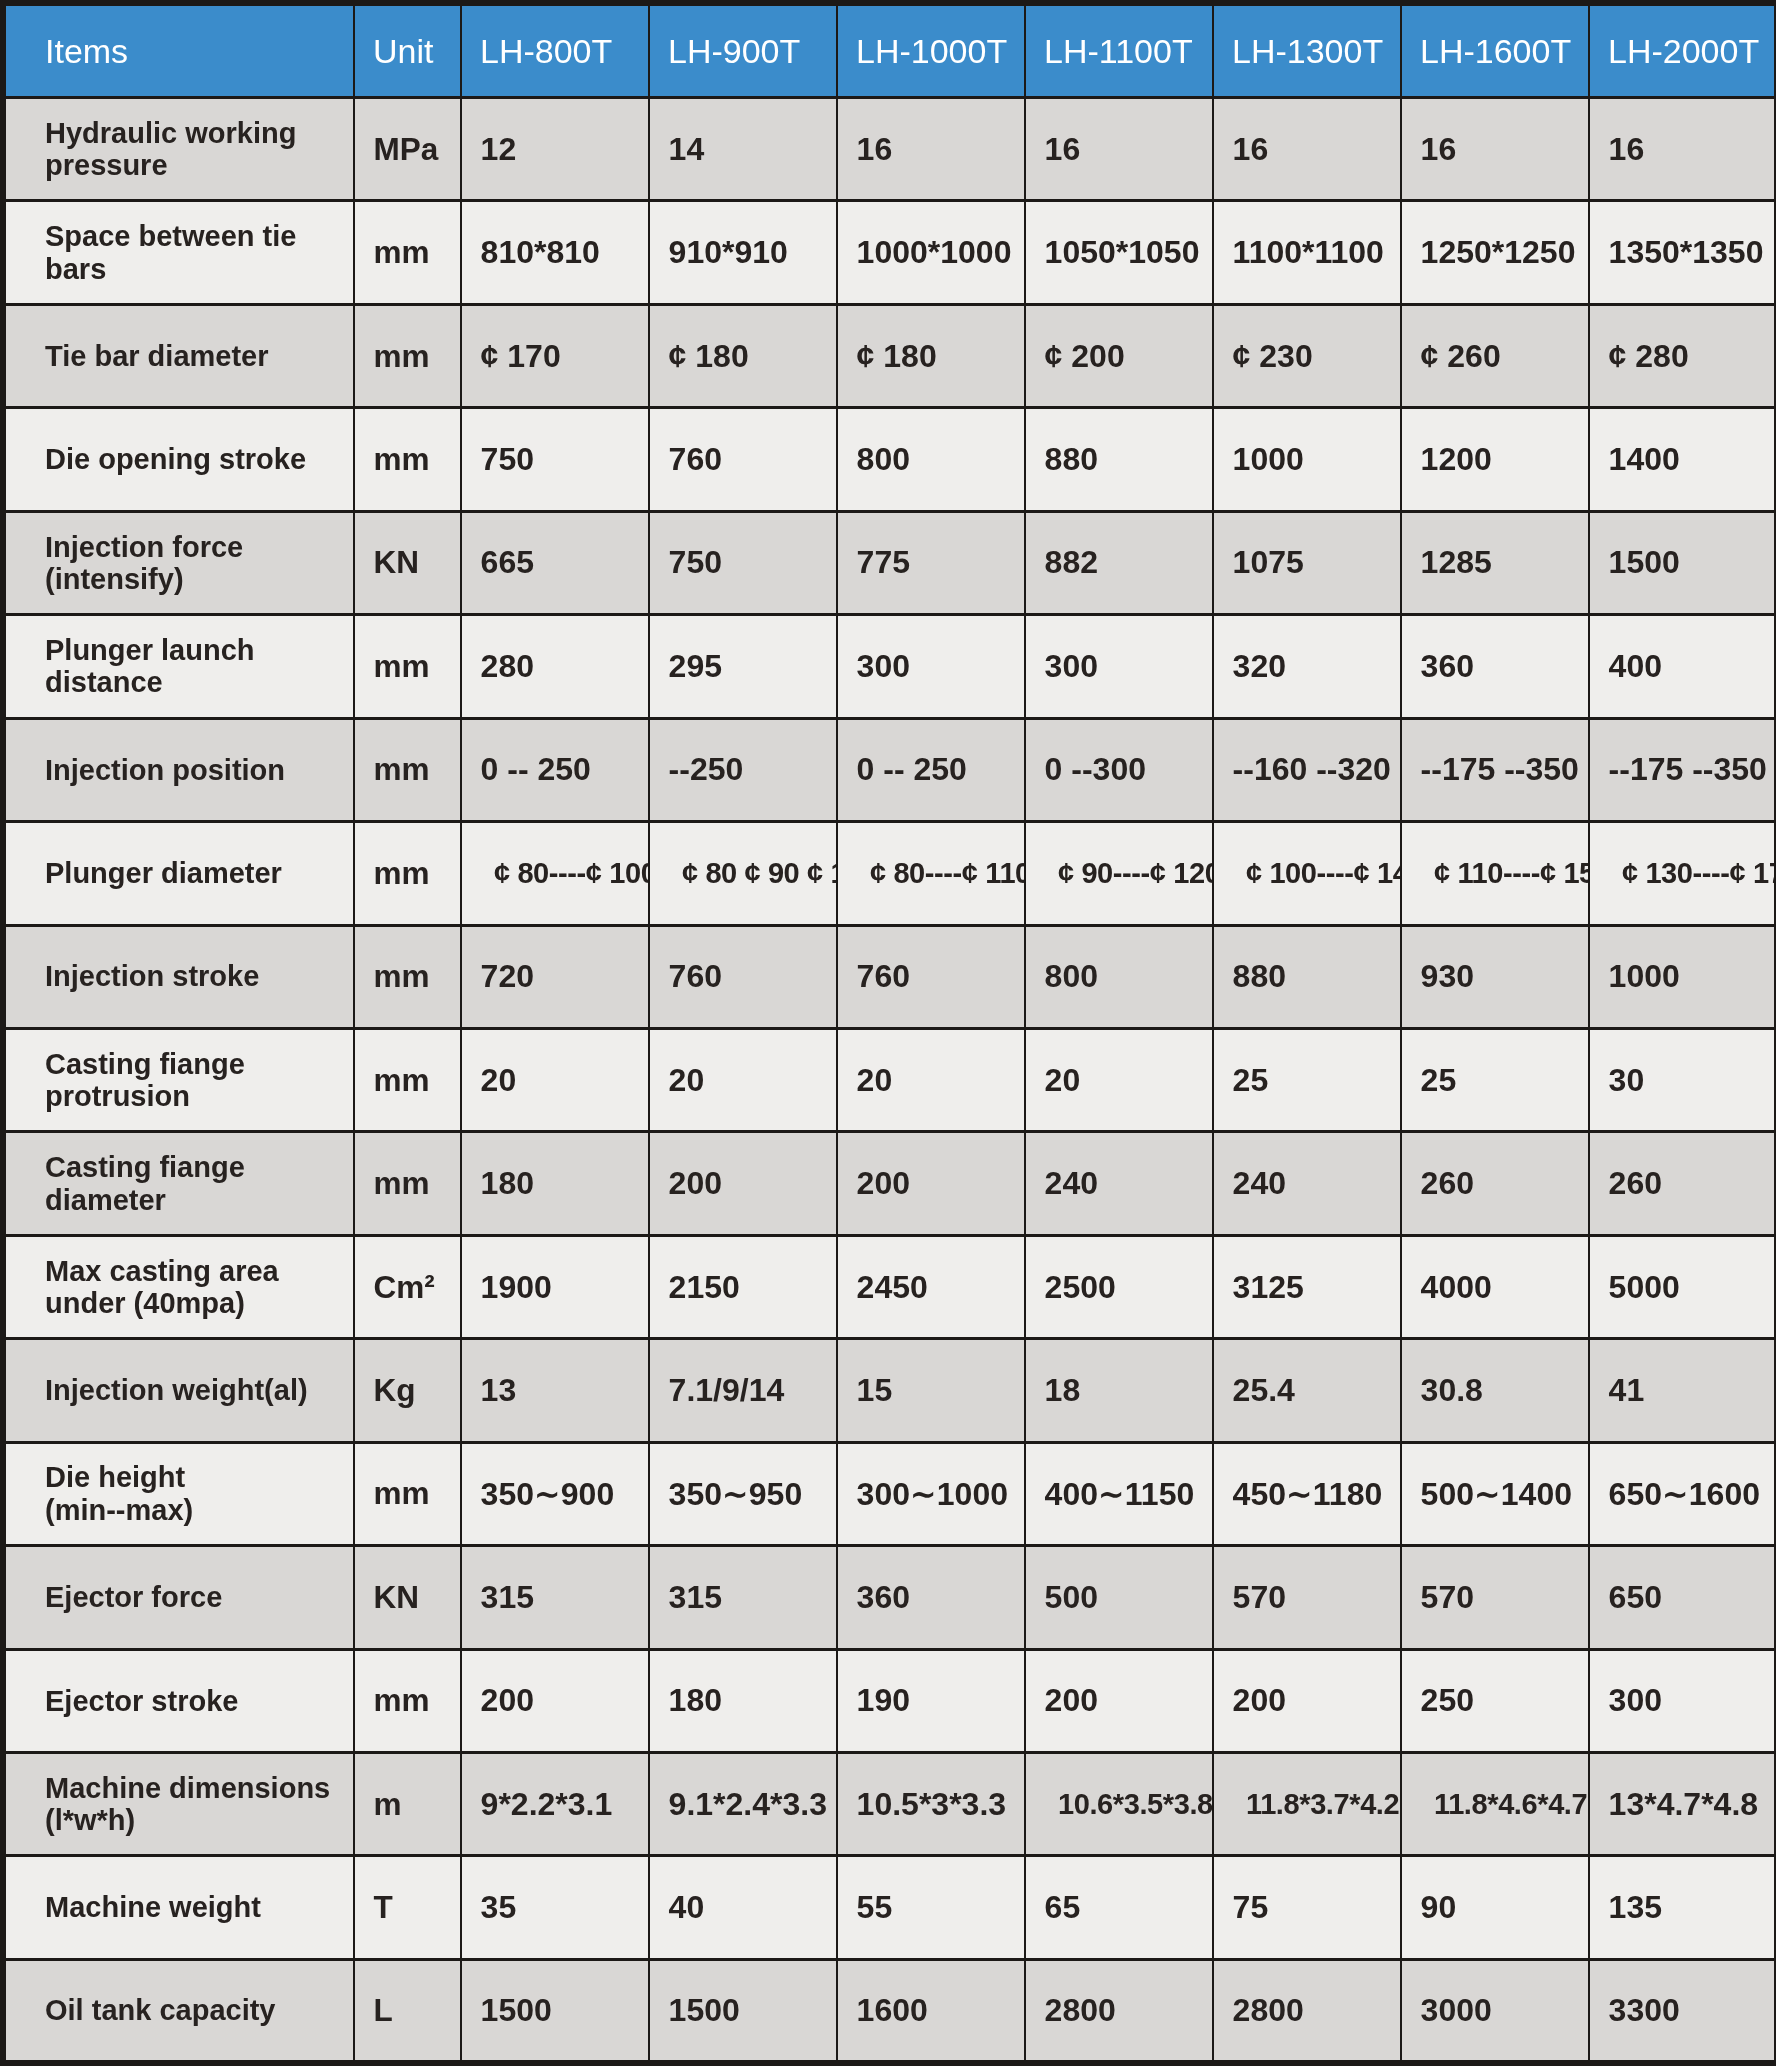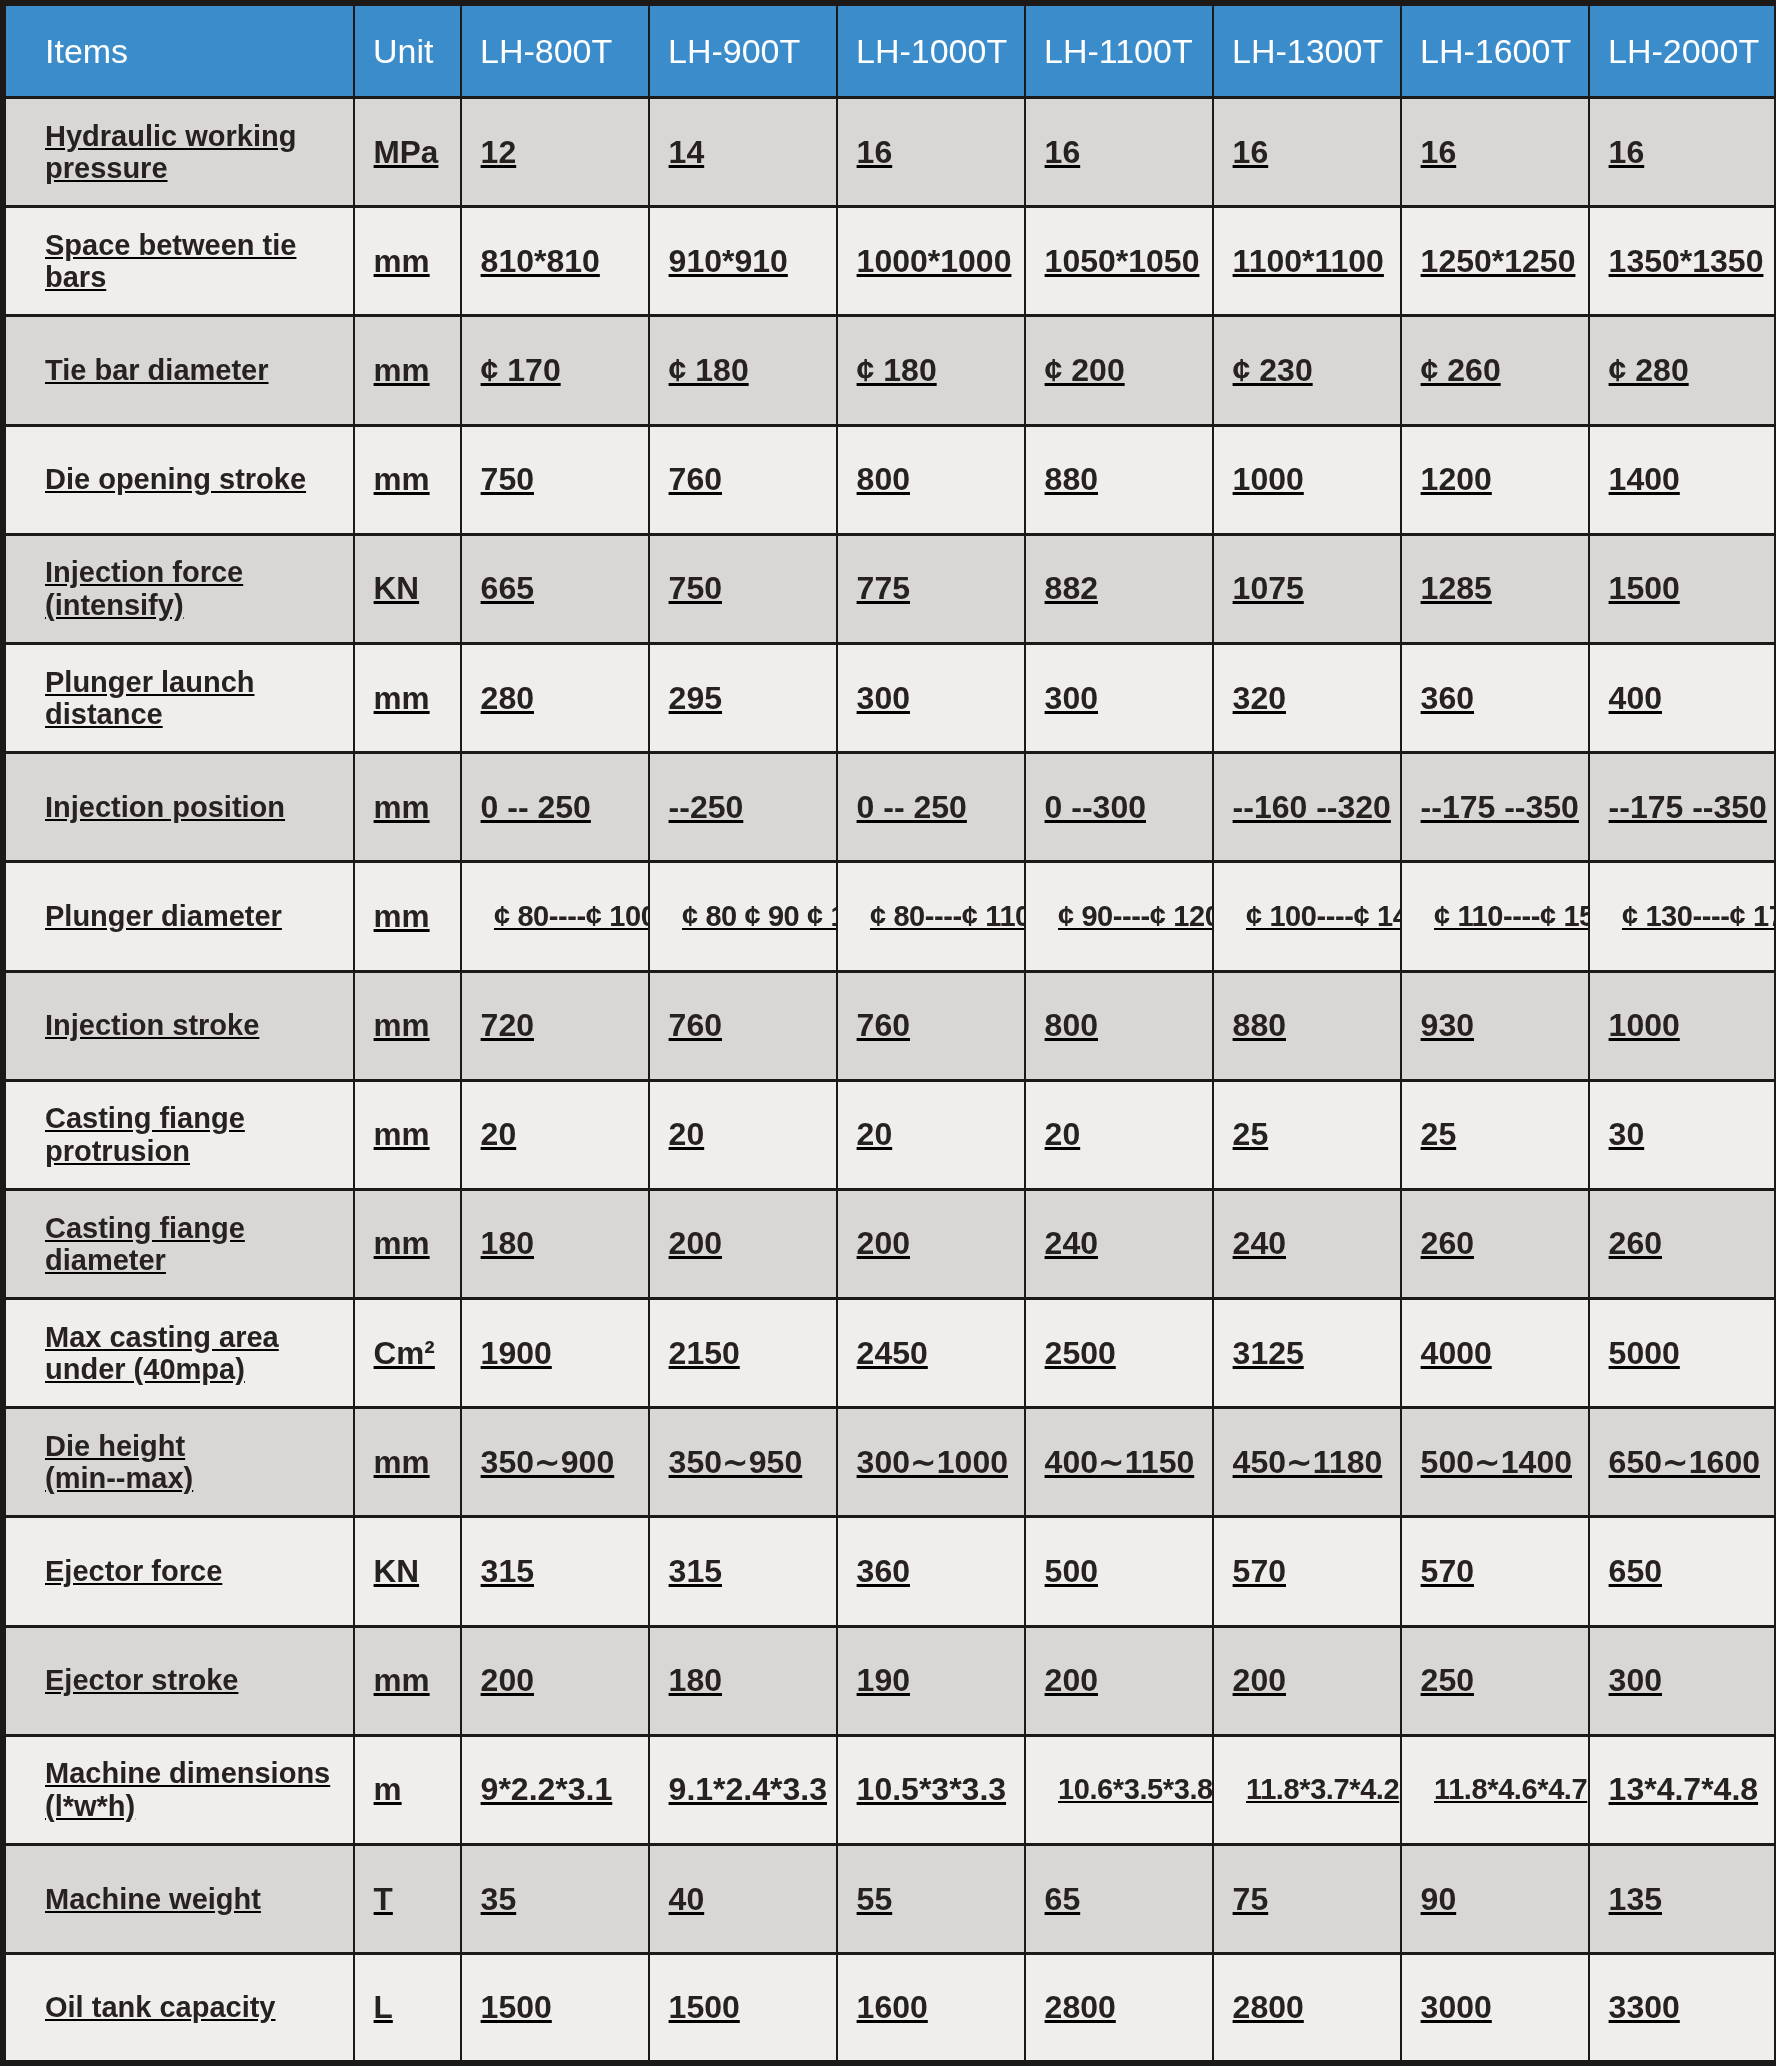--- a/index.html
+++ b/index.html
@@ -45,21 +45,21 @@
     background:var(--blue);
     color:var(--header-ink);
     font-size:34px;
     font-weight:400;
     height:90px;
     padding-left:18px;
   }
   thead th.first{
     padding-left:39px;
   }
-  tbody tr{height:90px;text-decoration:underline;}
+  tbody tr{height:90px;}
   tbody tr:nth-child(odd){background:var(--row-dark);}
   tbody tr:nth-child(even){background:var(--row-light);}
   td.label-cell{
     padding-left:39px;
     font-size:29px;
     line-height:1.12;
     white-space:pre-line;
   }
   td.unit-cell{
     font-size:31.5px;
@@ -237,20 +237,31 @@
           <td class="unit-cell">Cm²</td>
           <td class="value-cell">1900</td>
           <td class="value-cell">2150</td>
           <td class="value-cell">2450</td>
           <td class="value-cell">2500</td>
           <td class="value-cell">3125</td>
           <td class="value-cell">4000</td>
           <td class="value-cell">5000</td>
         </tr>
         <tr>
+          <td class="label-cell">Injection weight(al)</td>
+          <td class="unit-cell">Kg</td>
+          <td class="value-cell">13</td>
+          <td class="value-cell">7.1/9/14</td>
+          <td class="value-cell">15</td>
+          <td class="value-cell">18</td>
+          <td class="value-cell">25.4</td>
+          <td class="value-cell">30.8</td>
+          <td class="value-cell">41</td>
+        </tr>
+        <tr>
           <td class="label-cell">Die height
 (min--max)</td>
           <td class="unit-cell">mm</td>
           <td class="value-cell">350∼900</td>
           <td class="value-cell">350∼950</td>
           <td class="value-cell">300∼1000</td>
           <td class="value-cell">400∼1150</td>
           <td class="value-cell">450∼1180</td>
           <td class="value-cell">500∼1400</td>
           <td class="value-cell">650∼1600</td>

